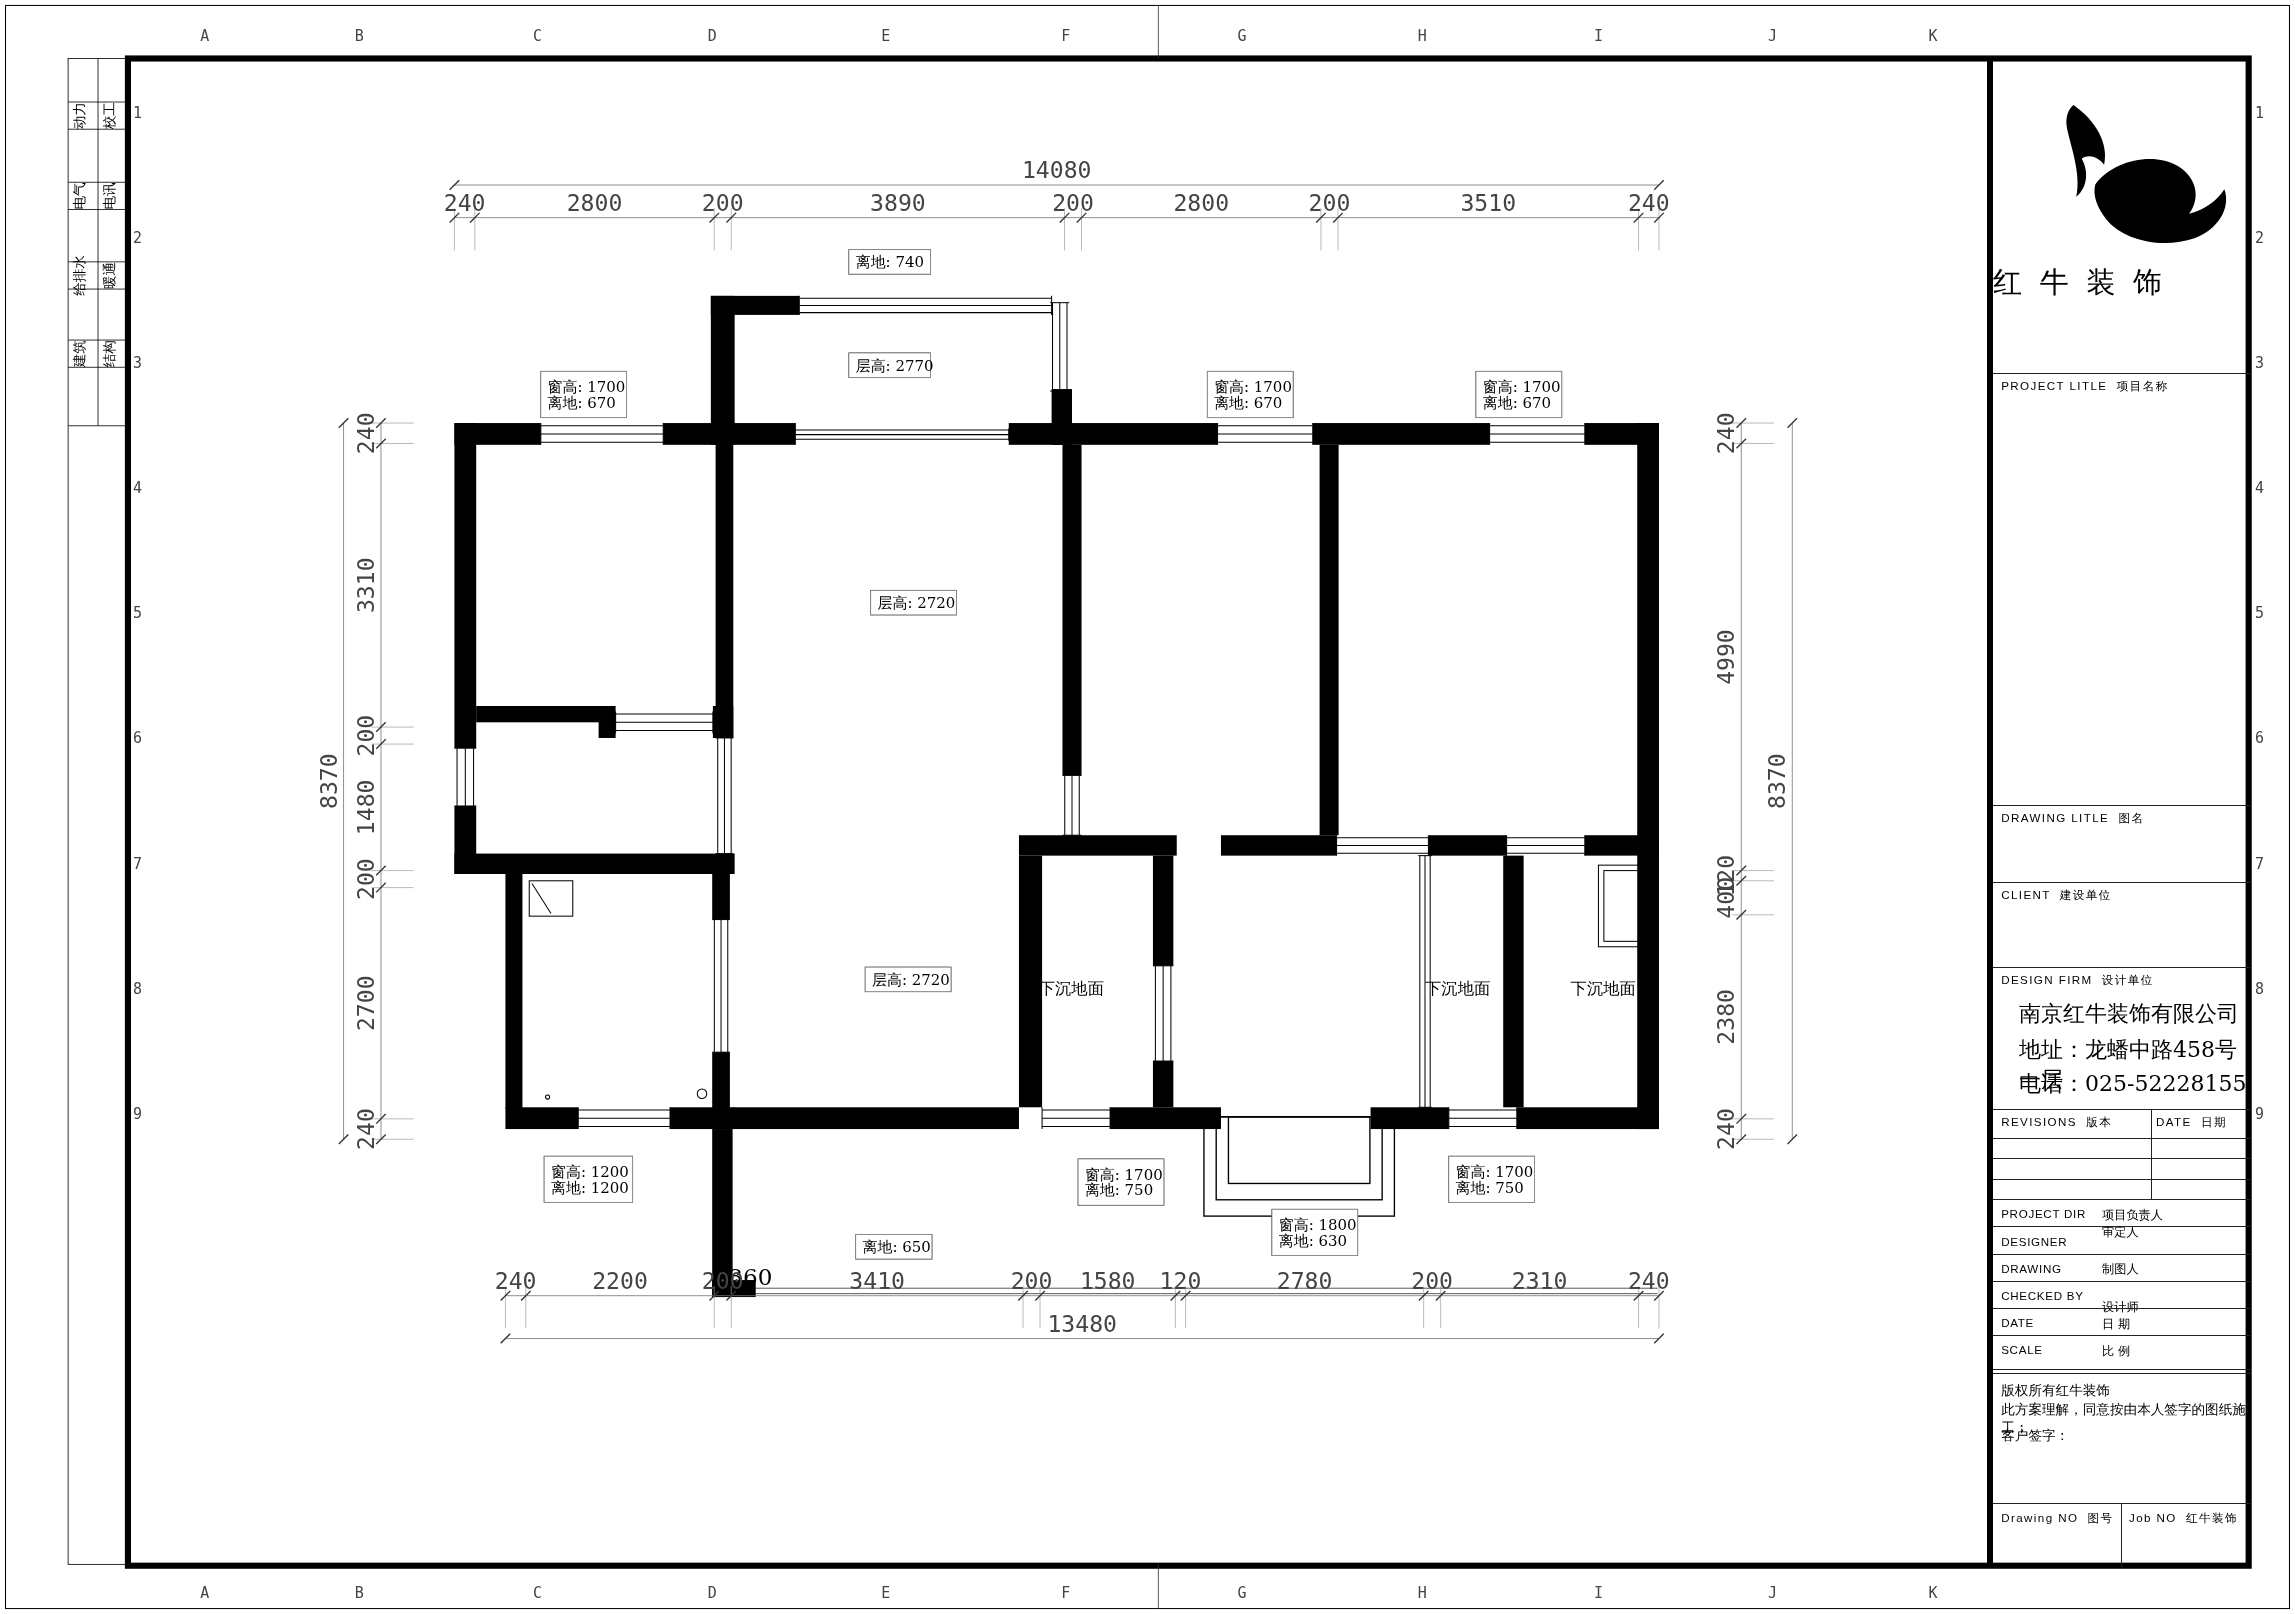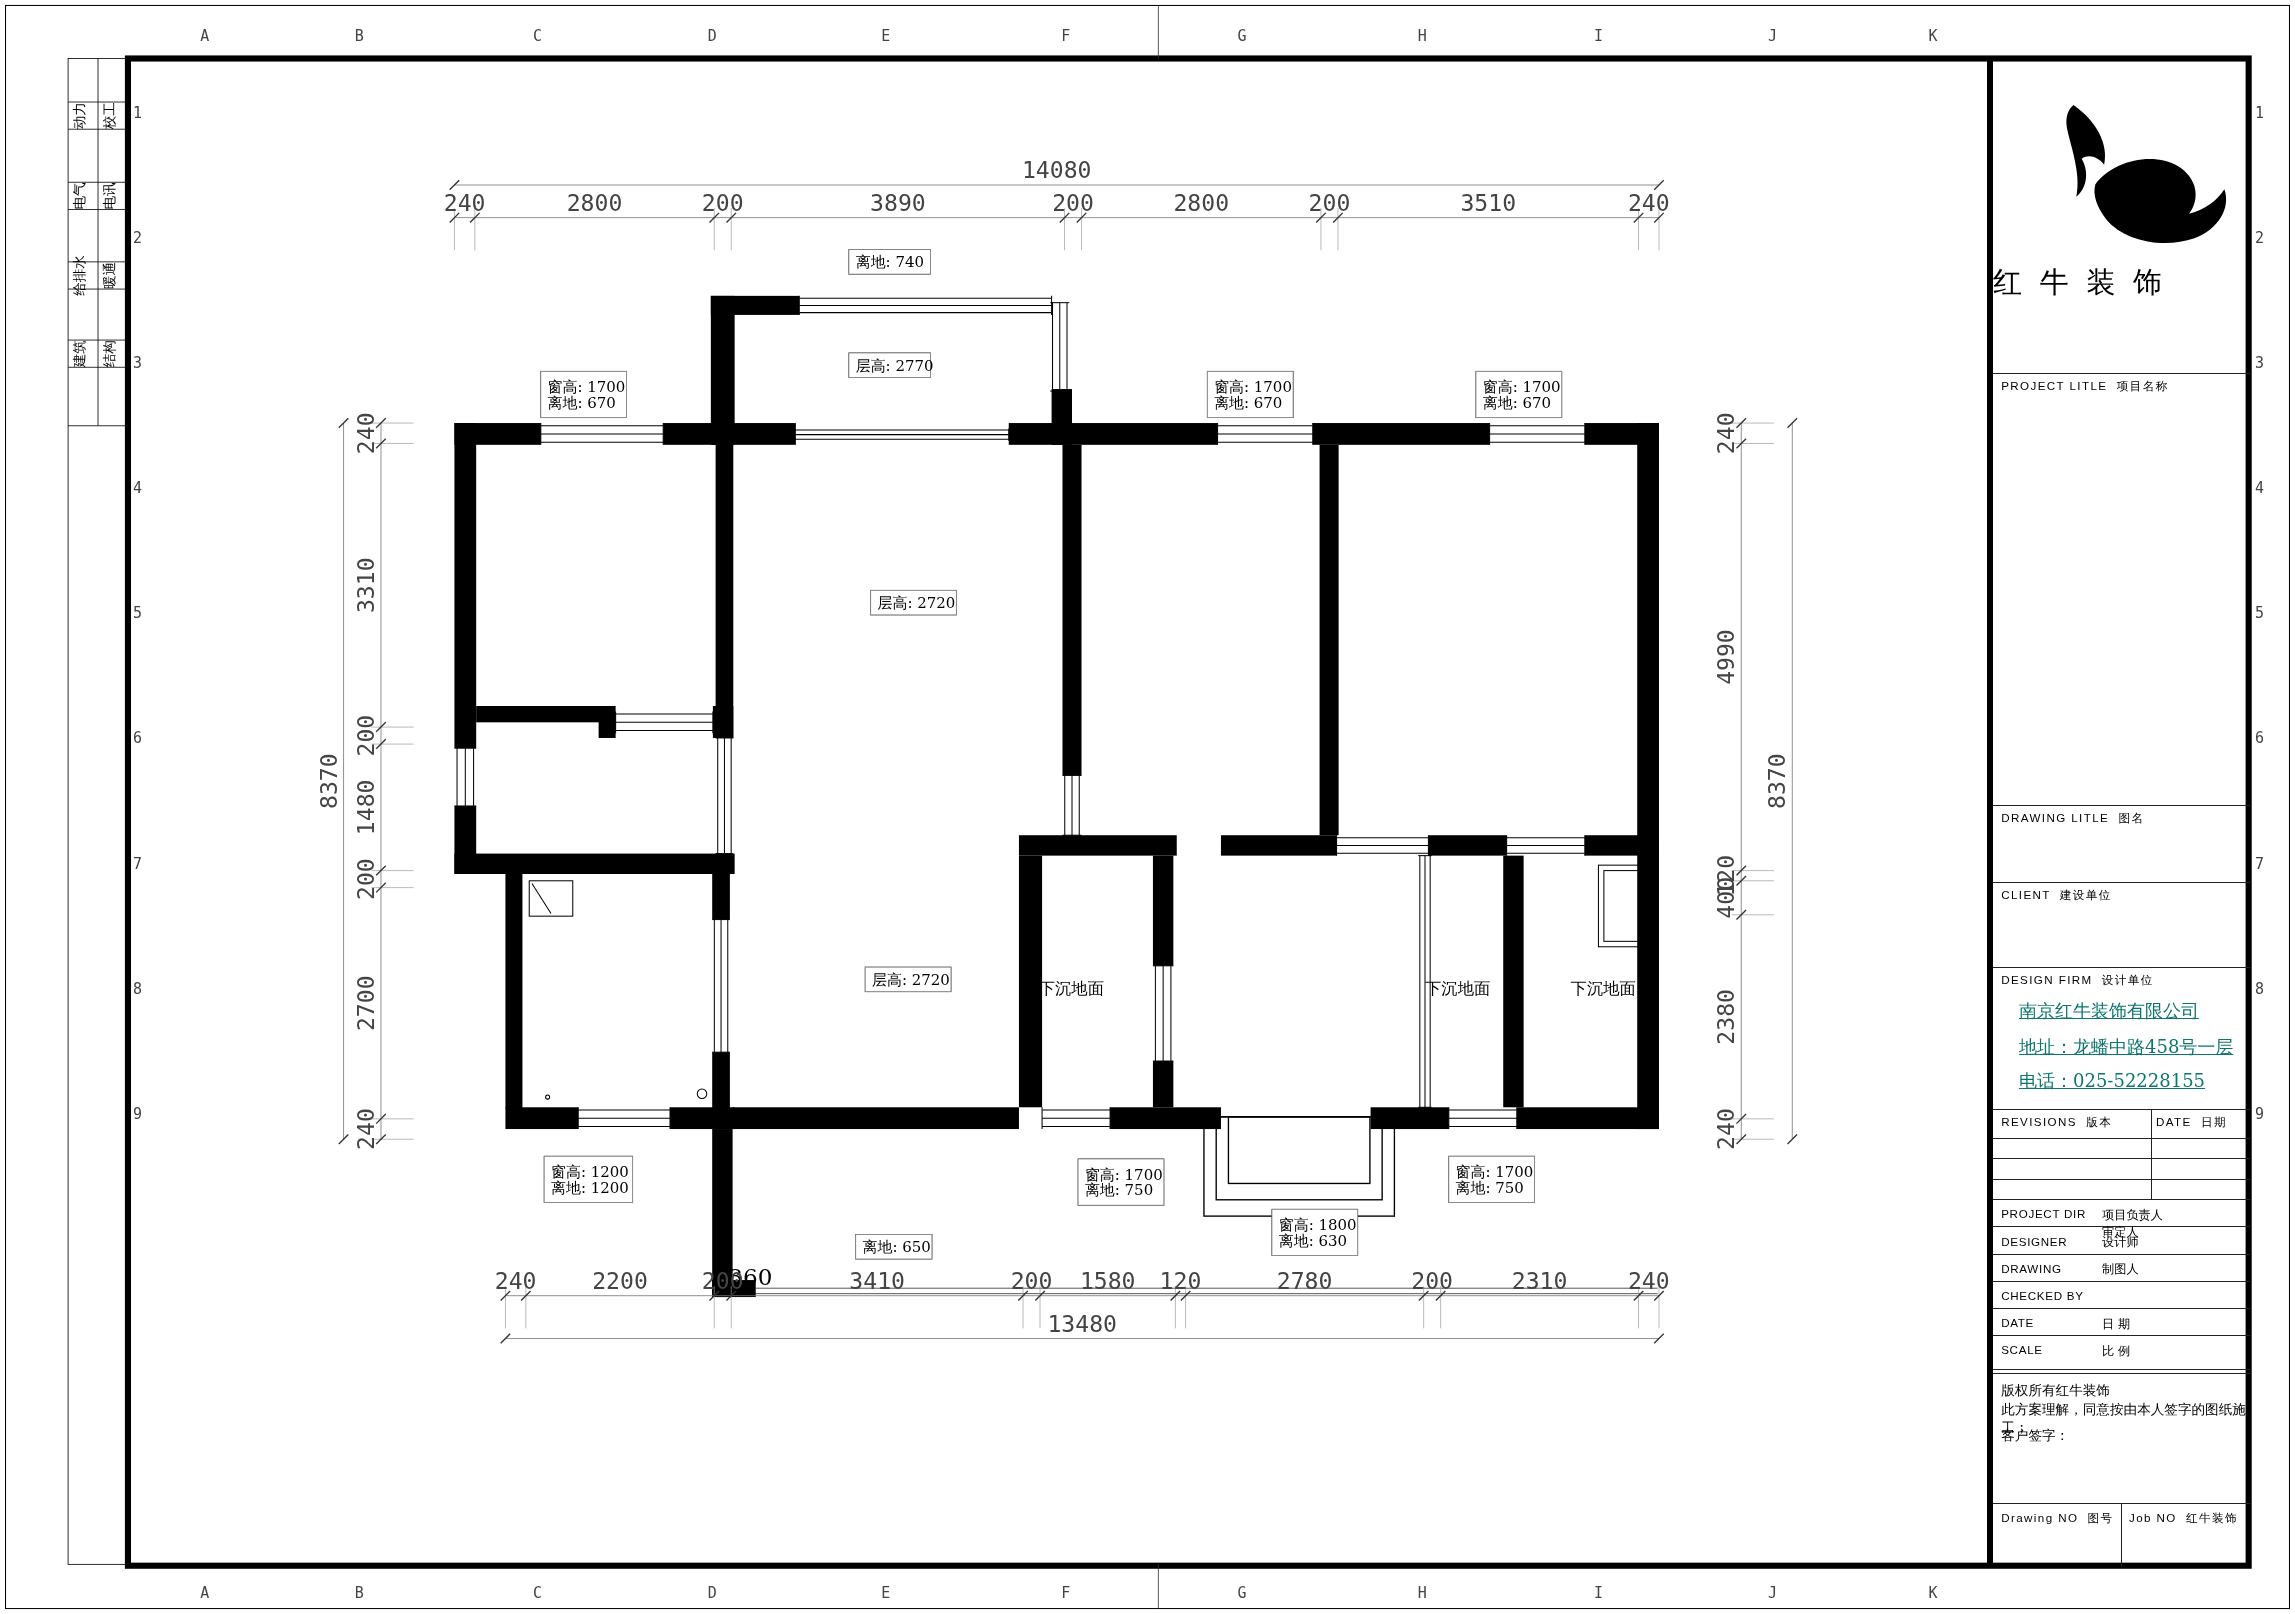--- a/index.html
+++ b/index.html
@@ -8,21 +8,21 @@
   svg text{user-select:none;}
   .dimtxt{fill:#444;font-family:"DejaVu Sans Mono",monospace;}
   .cadtxt{fill:#000;font-family:"DejaVu Serif",serif;}
   
   #titleblock{position:absolute;left:1987px;top:59px;width:263px;height:1508px;
               border-left:6.1px solid #000;box-sizing:border-box;}
   .tb-line{position:absolute;left:0;width:100%;border-top:1px solid #222;}
   .tb-label{position:absolute;left:8.2px;font-size:11.6px;letter-spacing:1.4px;color:#000;white-space:pre;}
   .tb-brand{position:absolute;left:0;width:100%;text-align:left;font-size:29px;
             letter-spacing:17.7px;font-family:"DejaVu Serif",serif;color:#000;}
-  .tb-company{position:absolute;left:26px;font-size:18px;font-family:"DejaVu Serif",serif;color:#0f766e;text-decoration:underline;}
+  .tb-company{position:absolute;left:26px;font-size:22px;font-family:"DejaVu Serif",serif;color:#000000;}
   .tb-field-en{position:absolute;left:8.2px;font-size:11.6px;letter-spacing:0.7px;}
   .tb-field-cn{position:absolute;left:109px;font-size:12.2px;font-family:"DejaVu Serif",serif;}
   .tb-copy{position:absolute;left:8.2px;font-size:13.6px;font-family:"DejaVu Serif",serif;}
   .tb-vline{position:absolute;border-left:1px solid #222;}
 </style>
 </head>
 <body>
 
 <div id="page">
 
@@ -436,21 +436,21 @@
     <div class="tb-line" style="top:1079px;"></div>
     <div class="tb-line" style="top:1099px;"></div>
     <div class="tb-line" style="top:1120px;"></div>
     <div class="tb-line" style="top:1140px;"></div>
 
     <div id="tb-fields">
         <div class="tb-field-en" style="top: 1148px;">PROJECT DIR</div>
         <div class="tb-field-cn" style="top: 1148px;">项目负责人</div>
         <div class="tb-line" style="top: 1167px;"></div>
         <div class="tb-field-en" style="top: 1176px;">DESIGNER</div>
-        <div class="tb-field-cn" style="top: 1175px;">设计师</div>
+        <div class="tb-field-cn" style="top: 1240px;">设计师</div>
         <div class="tb-line" style="top: 1195px;"></div>
         <div class="tb-field-en" style="top: 1203px;">DRAWING</div>
         <div class="tb-field-cn" style="top: 1202px;">制图人</div>
         <div class="tb-line" style="top: 1222px;"></div>
         <div class="tb-field-en" style="top: 1230px;">CHECKED BY</div>
         <div class="tb-field-cn" style="top: 1165px;">审定人</div>
         <div class="tb-line" style="top: 1249px;"></div>
         <div class="tb-field-en" style="top: 1257px;">DATE</div>
         <div class="tb-field-cn" style="top: 1257px;">日  期</div>
         <div class="tb-line" style="top: 1276px;"></div>

